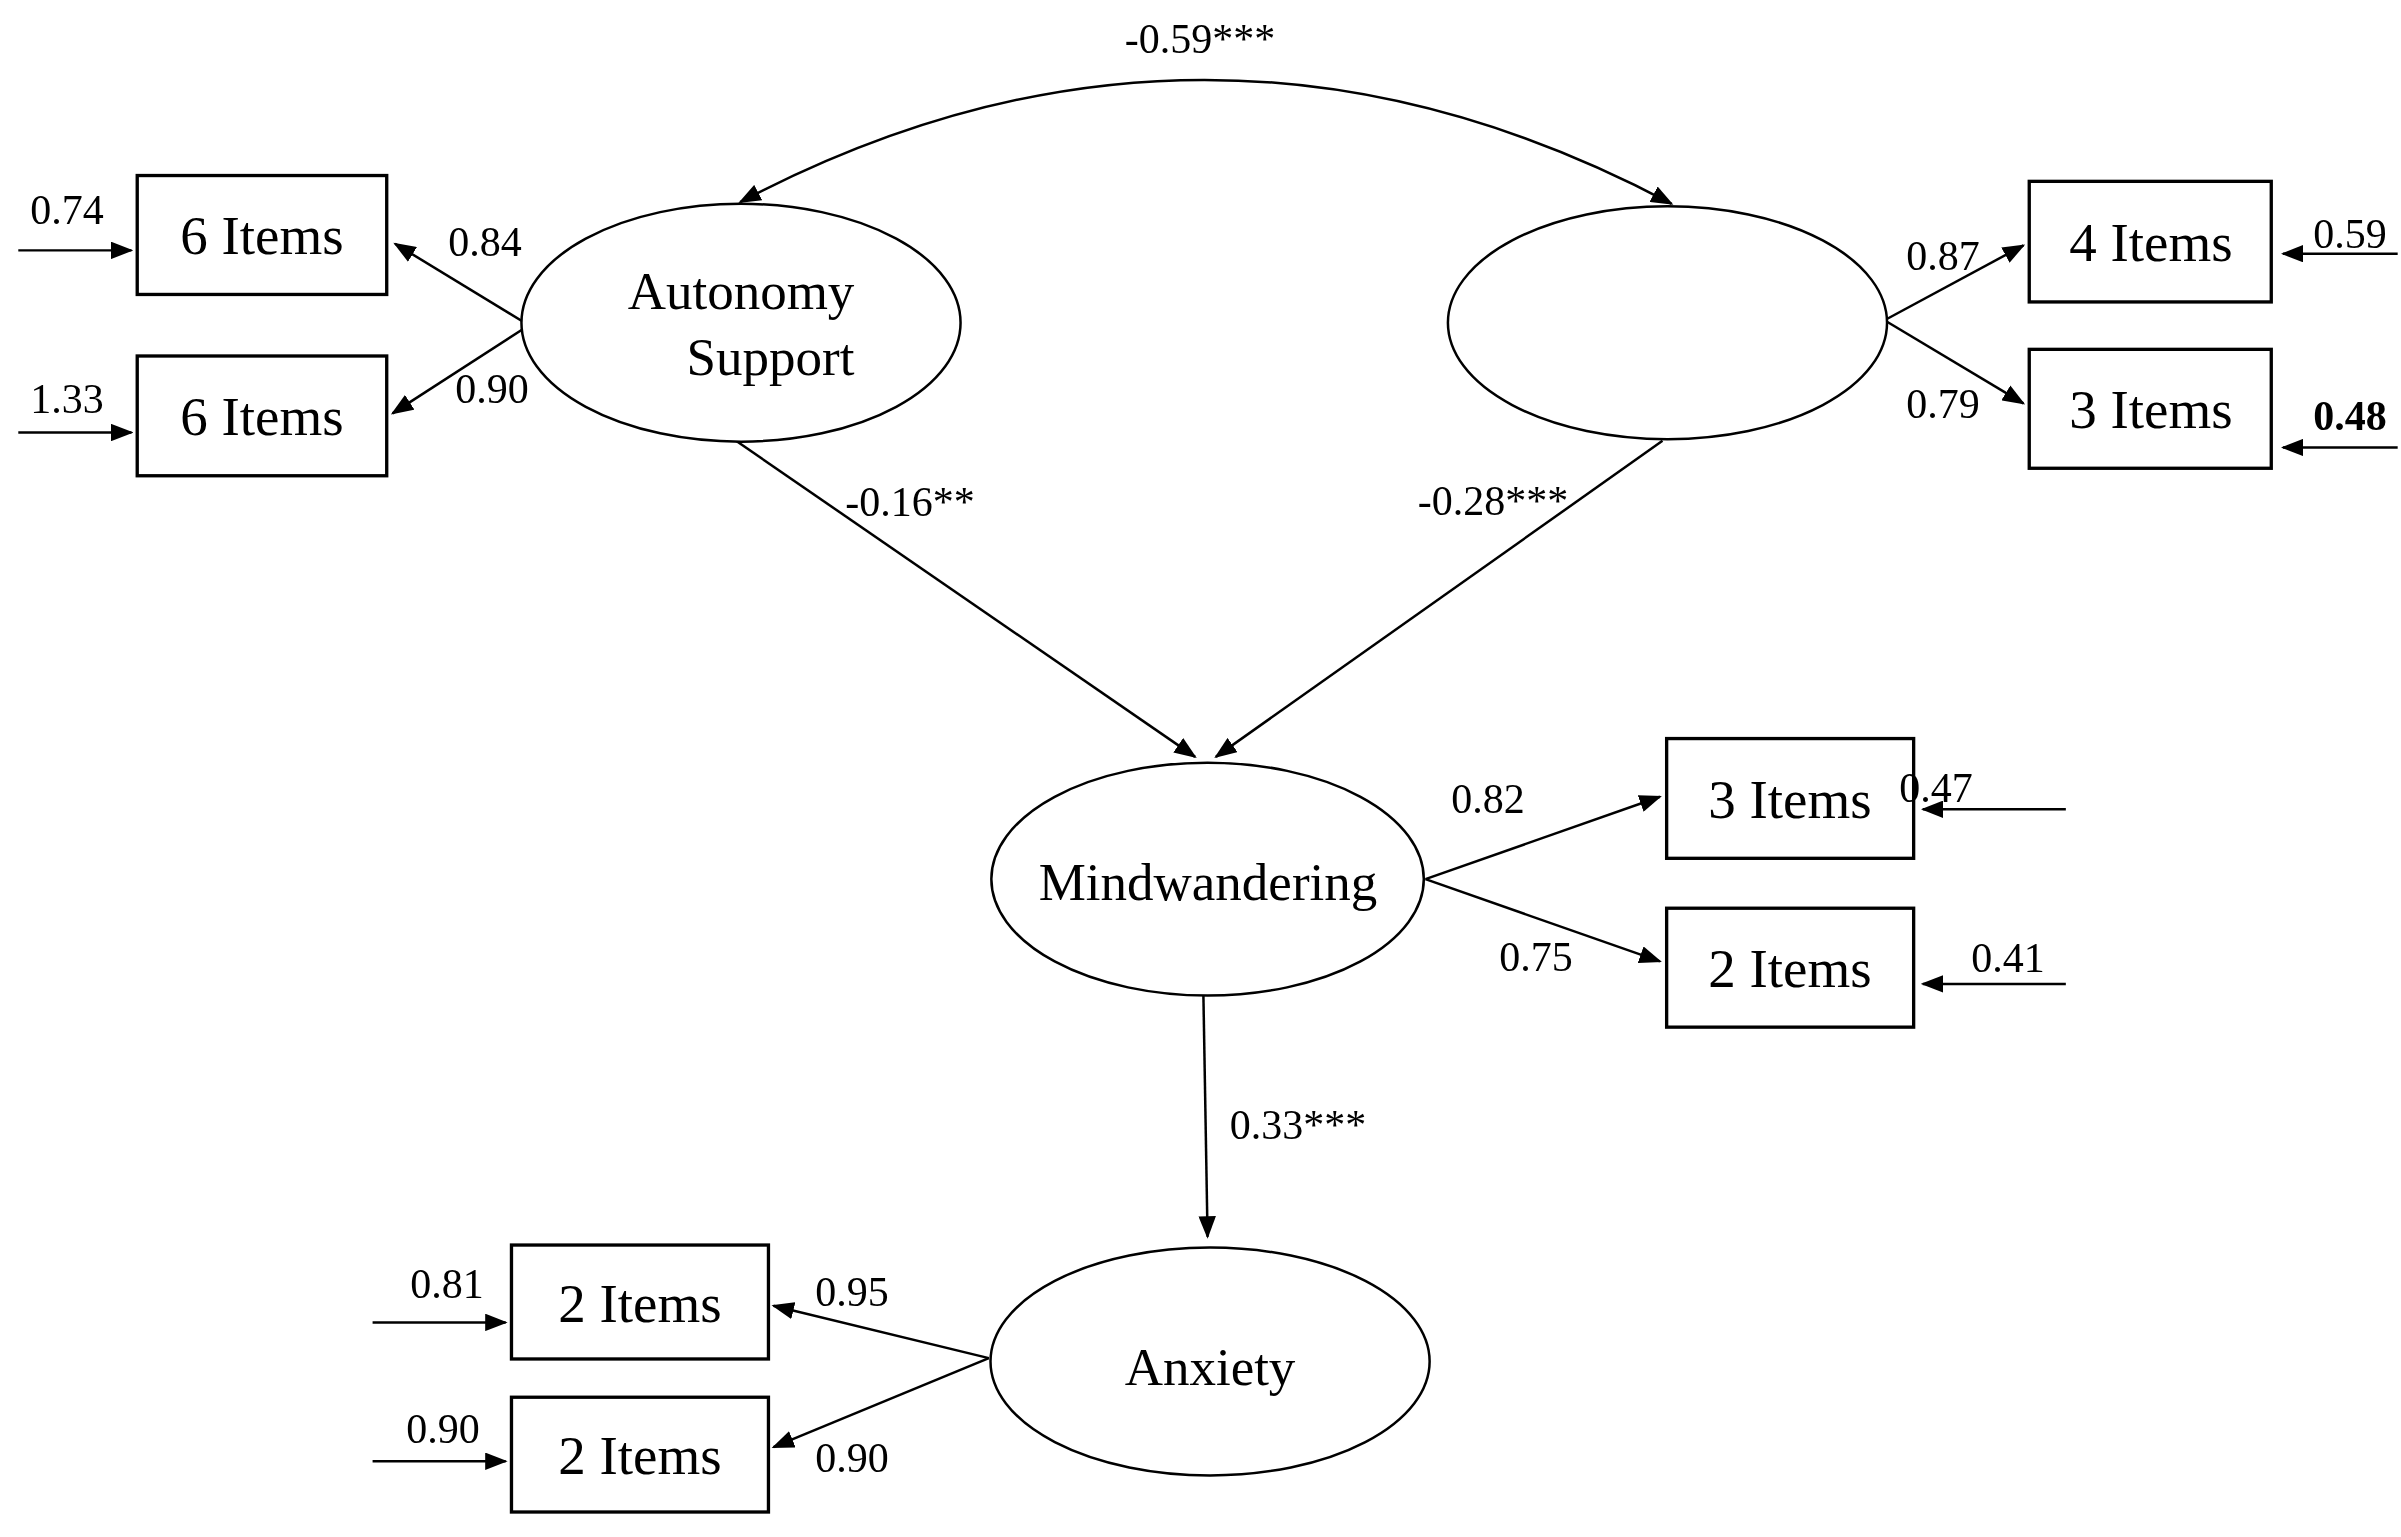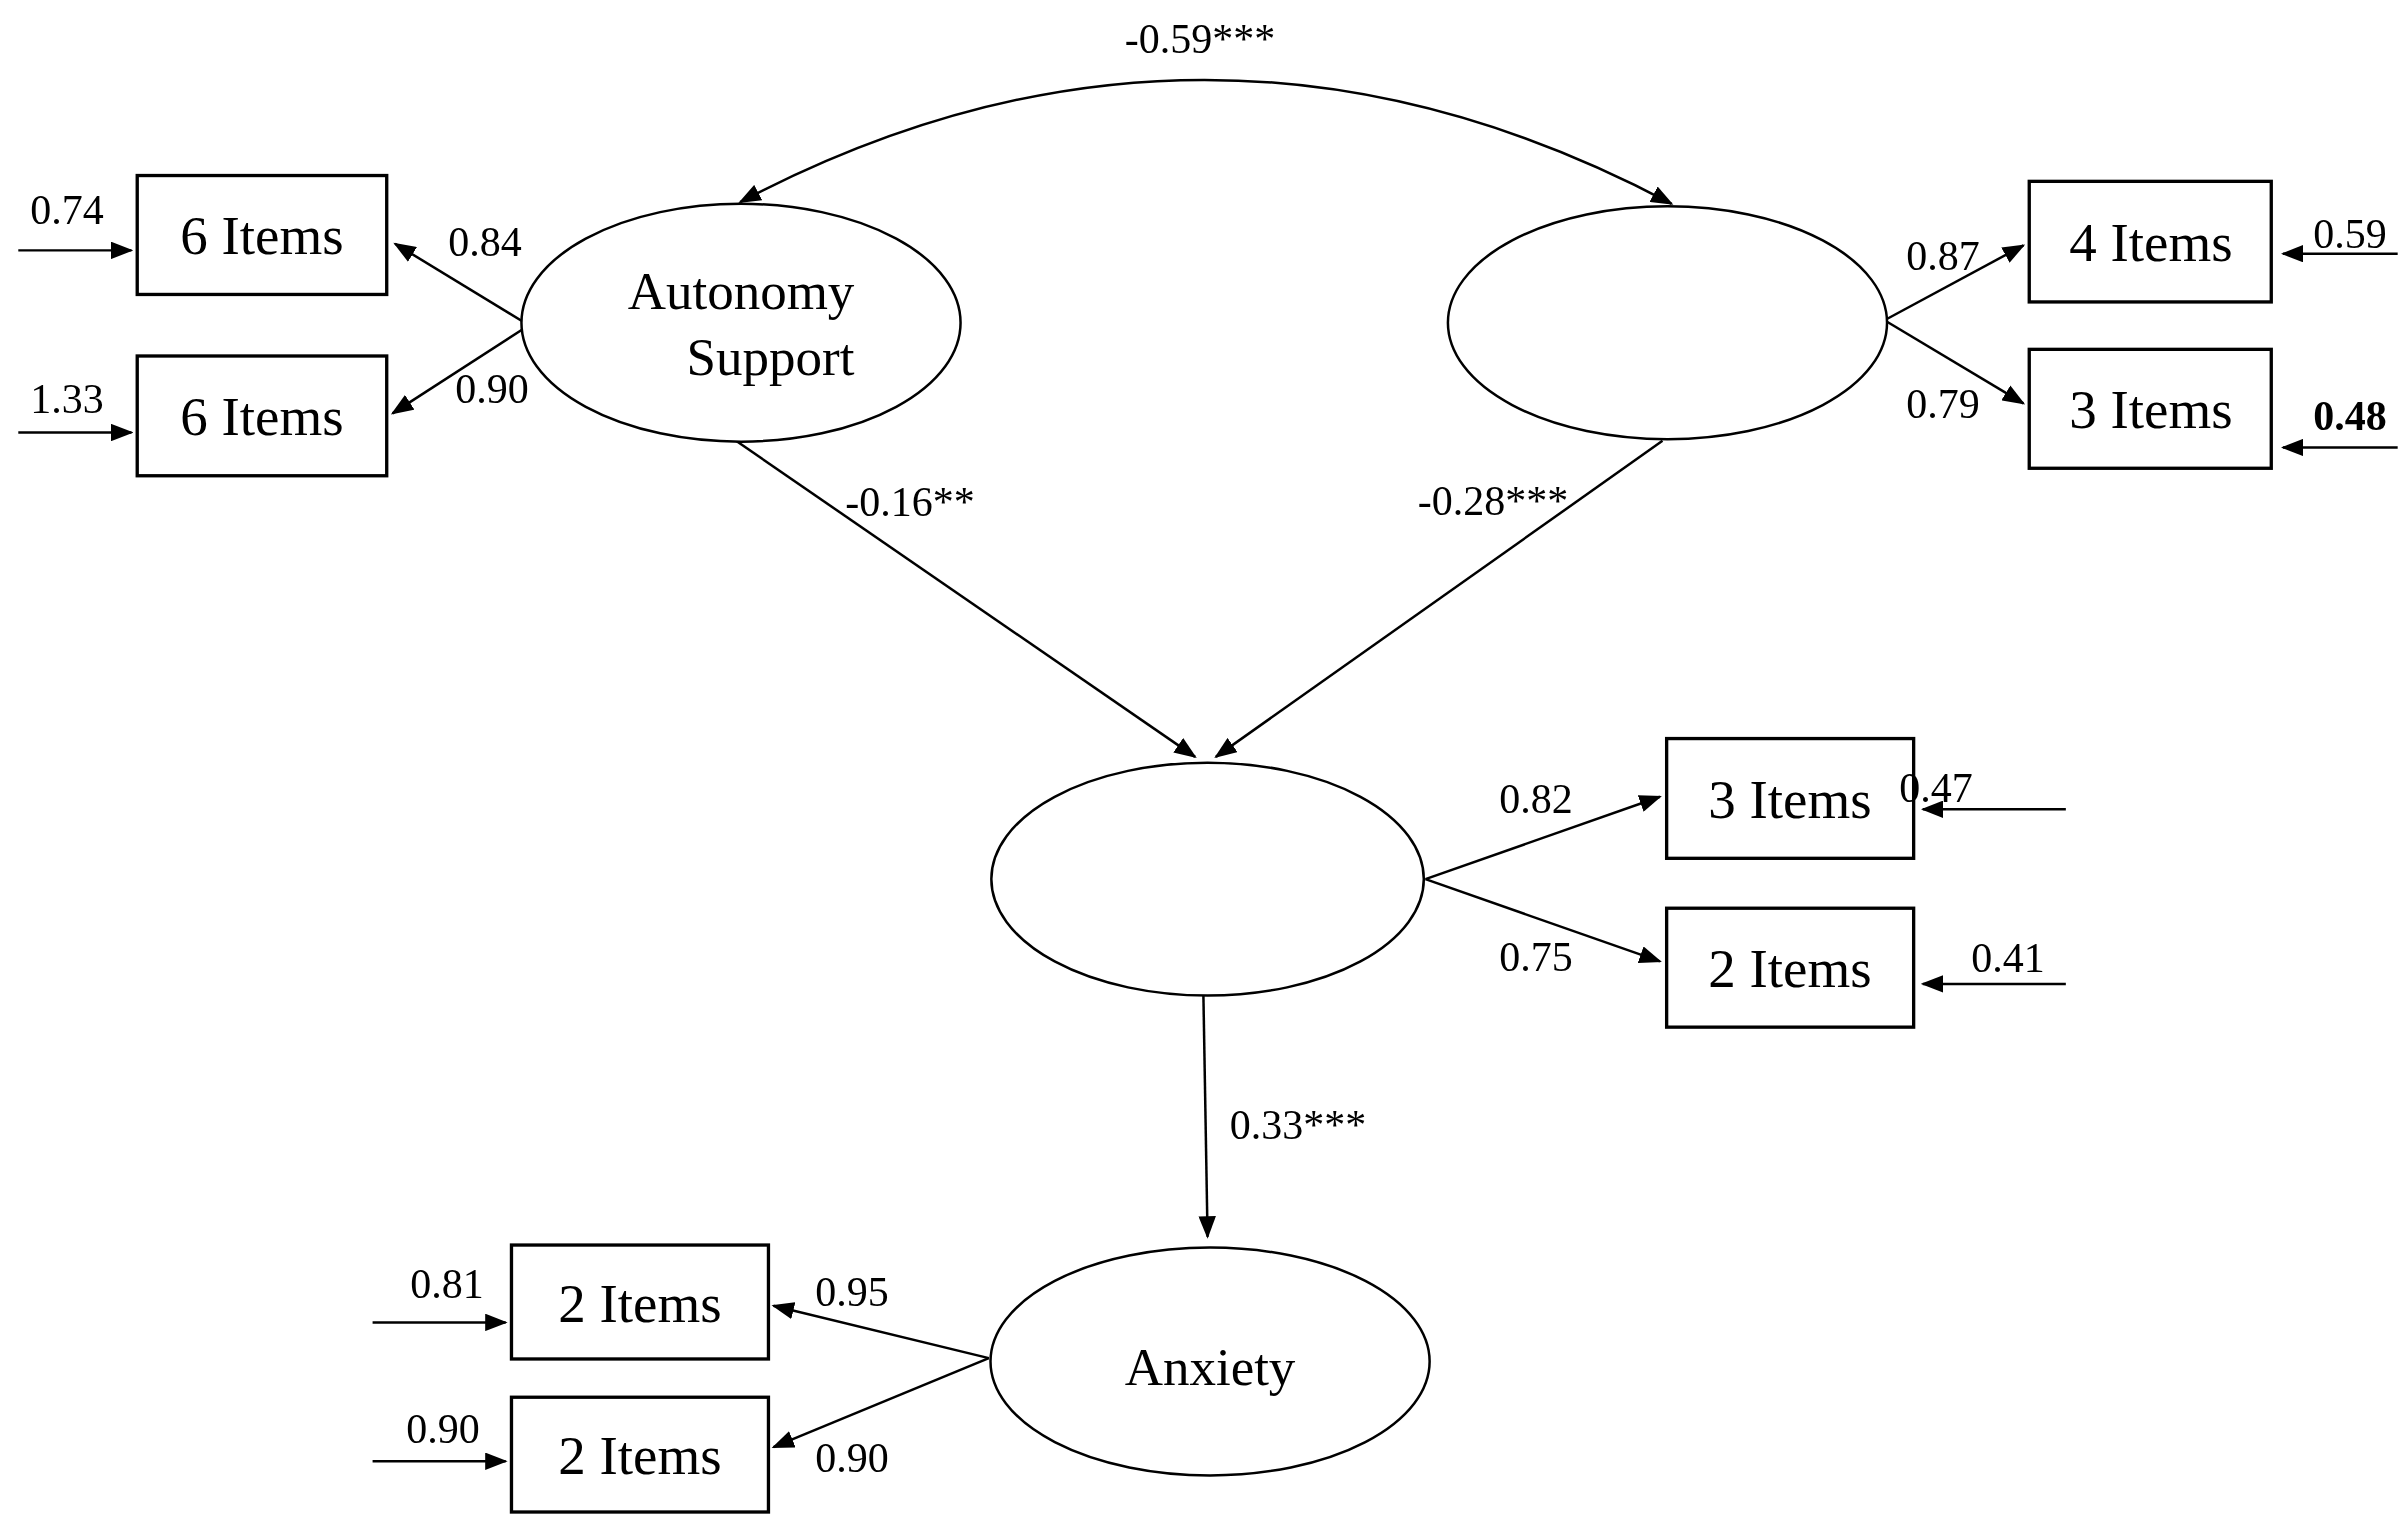--- a/index.html
+++ b/index.html
@@ -86,36 +86,37 @@
     <rect x="2440" y="218" width="291" height="145" fill="#ffffff" stroke="#000000" stroke-width="4"></rect>
     <rect x="2440" y="420" width="291" height="143" fill="#ffffff" stroke="#000000" stroke-width="4"></rect>
     <rect x="2004" y="888" width="297" height="144" fill="#ffffff" stroke="#000000" stroke-width="4"></rect>
     <rect x="2004" y="1092" width="297" height="143" fill="#ffffff" stroke="#000000" stroke-width="4"></rect>
     <rect x="615" y="1497" width="309" height="137" fill="#ffffff" stroke="#000000" stroke-width="4"></rect>
     <rect x="615" y="1680" width="309" height="138" fill="#ffffff" stroke="#000000" stroke-width="4"></rect>
   </svg>
 
   <div class="node-label" style="left:741px; top:324px;">Autonomy
 Support</div>
+  <div class="node-label" style="left:1208px; top:882px;">Mindwandering</div>
   <div class="node-label" style="left:1210px; top:1367px;">Anxiety</div>
 
   <div class="box-label" style="left:262px; top:235px;">6 Items</div>
   <div class="box-label" style="left:262px; top:416px;">6 Items</div>
   <div class="box-label" style="left:2151px; top:242px;">4 Items</div>
   <div class="box-label" style="left:2151px; top:409px;">3 Items</div>
   <div class="box-label" style="left:1790px; top:799px;">3 Items</div>
   <div class="box-label" style="left:1790px; top:968px;">2 Items</div>
   <div class="box-label" style="left:640px; top:1303px;">2 Items</div>
   <div class="box-label" style="left:640px; top:1455px;">2 Items</div>
 
   <div class="lbl" style="left:485px; top:242px;">0.84</div>
   <div class="lbl" style="left:492px; top:389px;">0.90</div>
   <div class="lbl" style="left:1943px; top:256px;">0.87</div>
   <div class="lbl" style="left:1943px; top:404px;">0.79</div>
-  <div class="lbl" style="left:1536px; top:799px;">0.82</div>
+  <div class="lbl" style="left:1488px; top:799px;">0.82</div>
   <div class="lbl" style="left:1536px; top:957px;">0.75</div>
   <div class="lbl" style="left:852px; top:1292px;">0.95</div>
   <div class="lbl" style="left:852px; top:1458px;">0.90</div>
 
   <div class="lbl" style="left:67px; top:210px;">0.74</div>
   <div class="lbl" style="left:67px; top:399px;">1.33</div>
   <div class="lbl" style="left:2350px; top:234px;">0.59</div>
   <div class="lbl" style="left:2350px; top:416px;font-weight:bold;">0.48</div>
   <div class="lbl" style="left:1936px; top:788px;">0.47</div>
   <div class="lbl" style="left:2008px; top:958px;">0.41</div>

